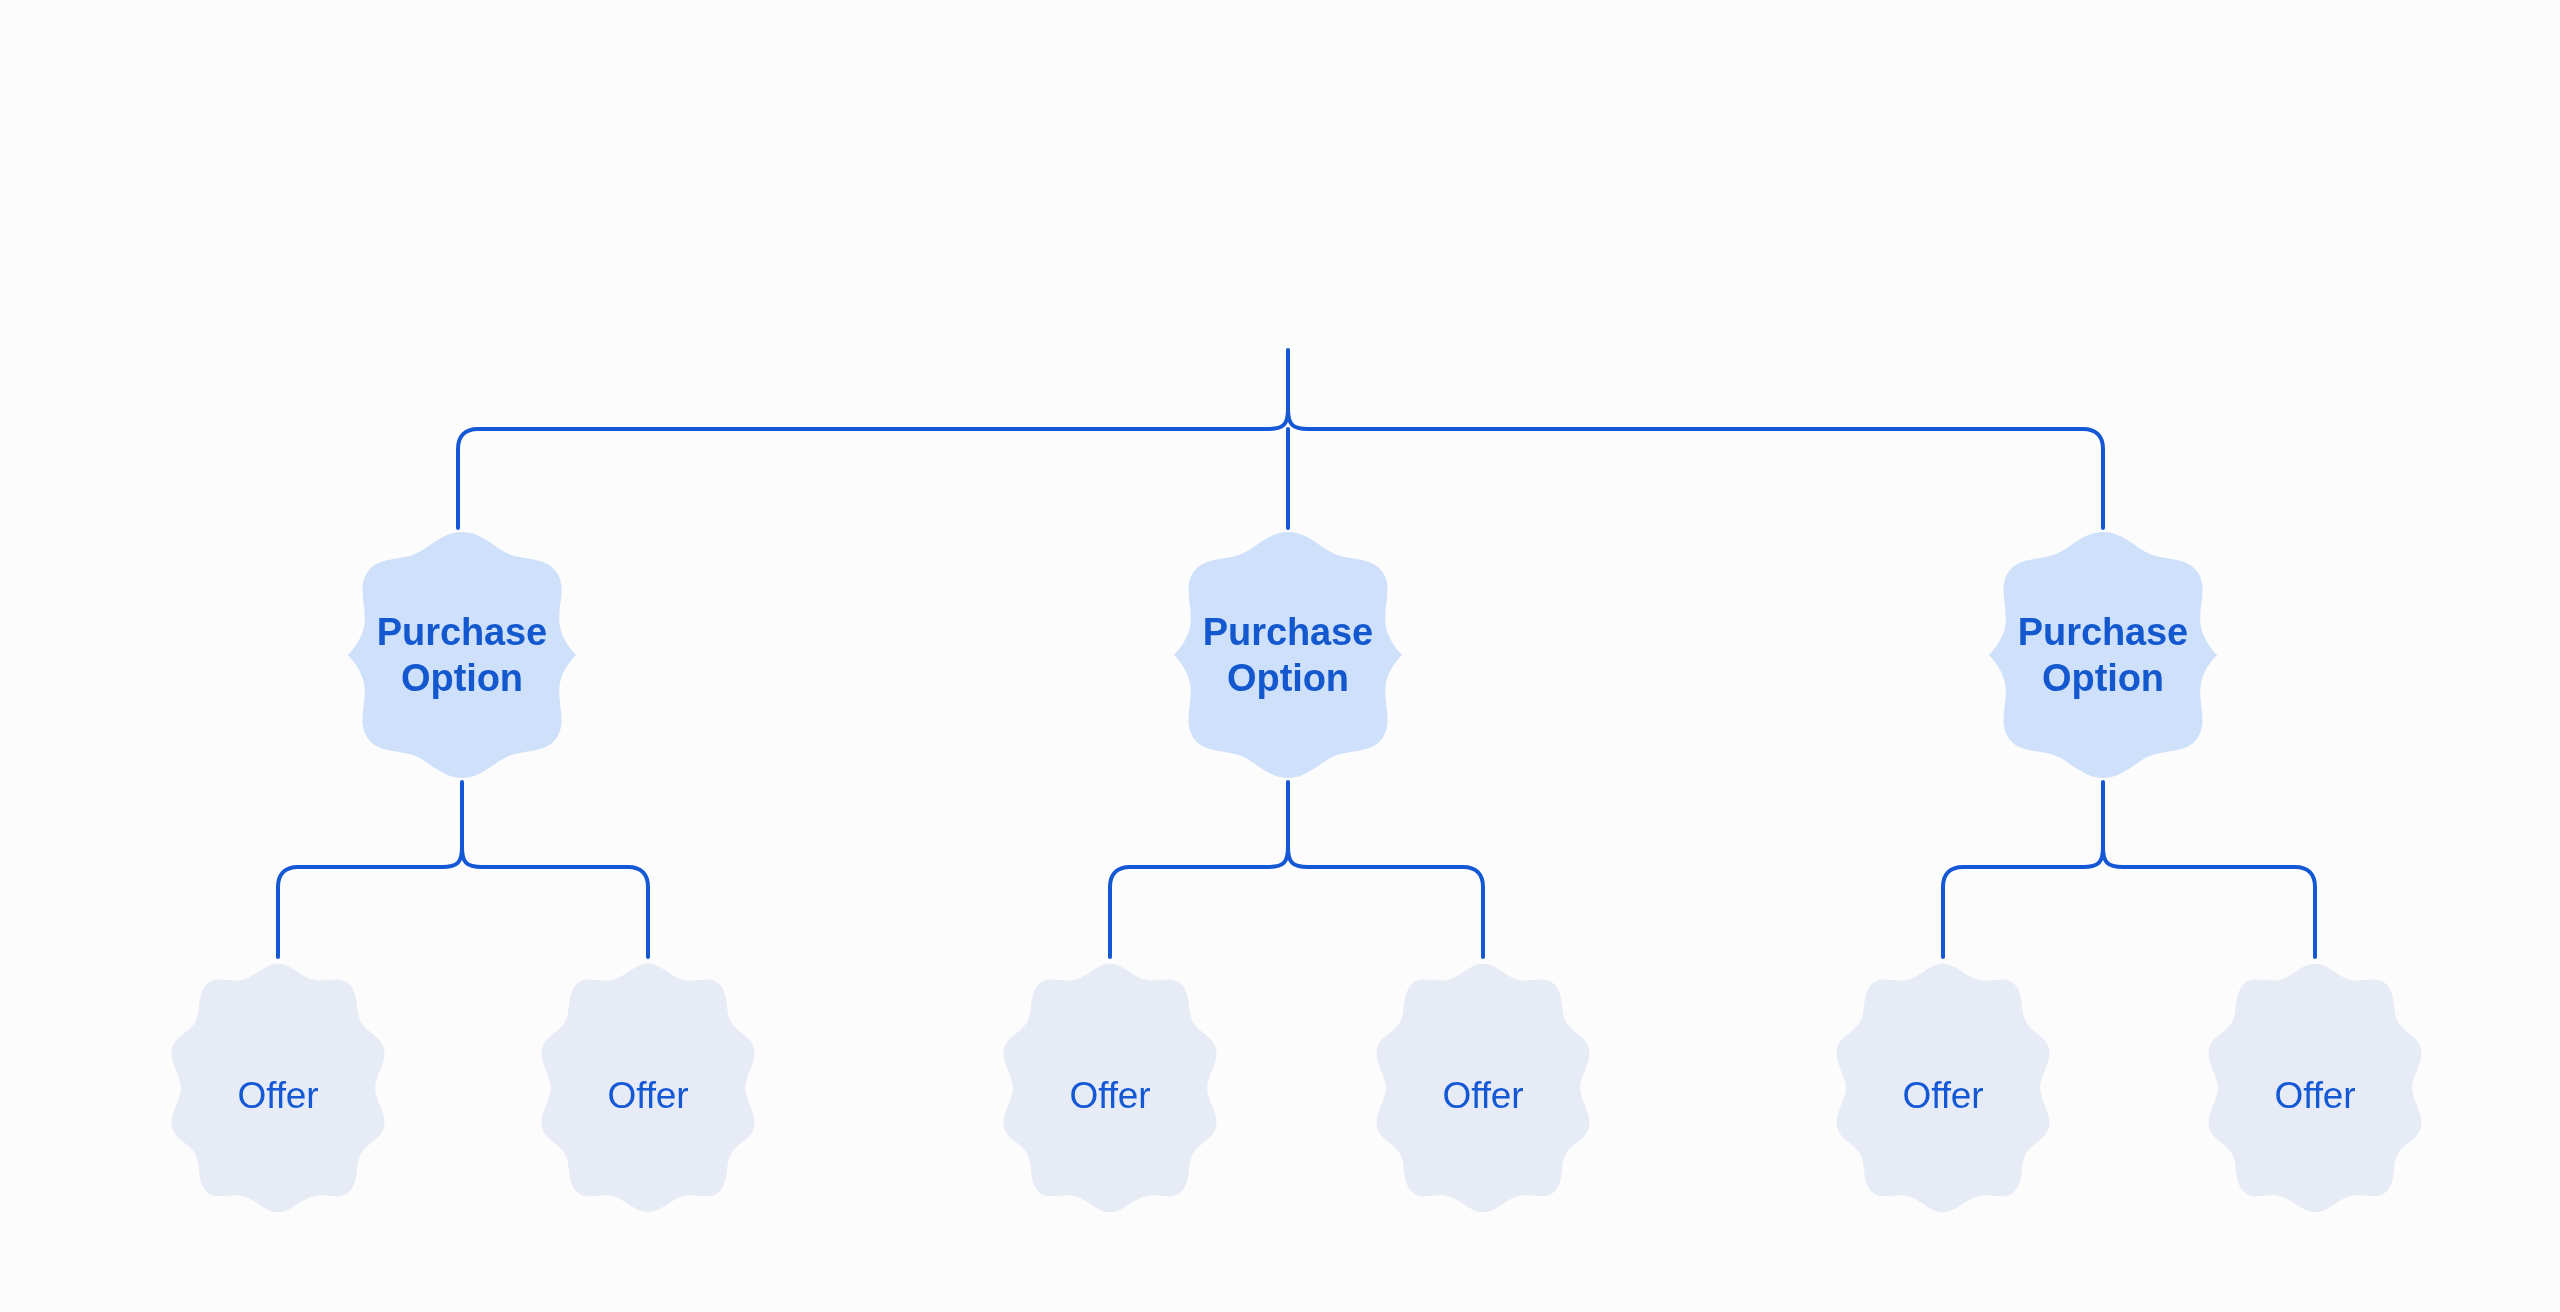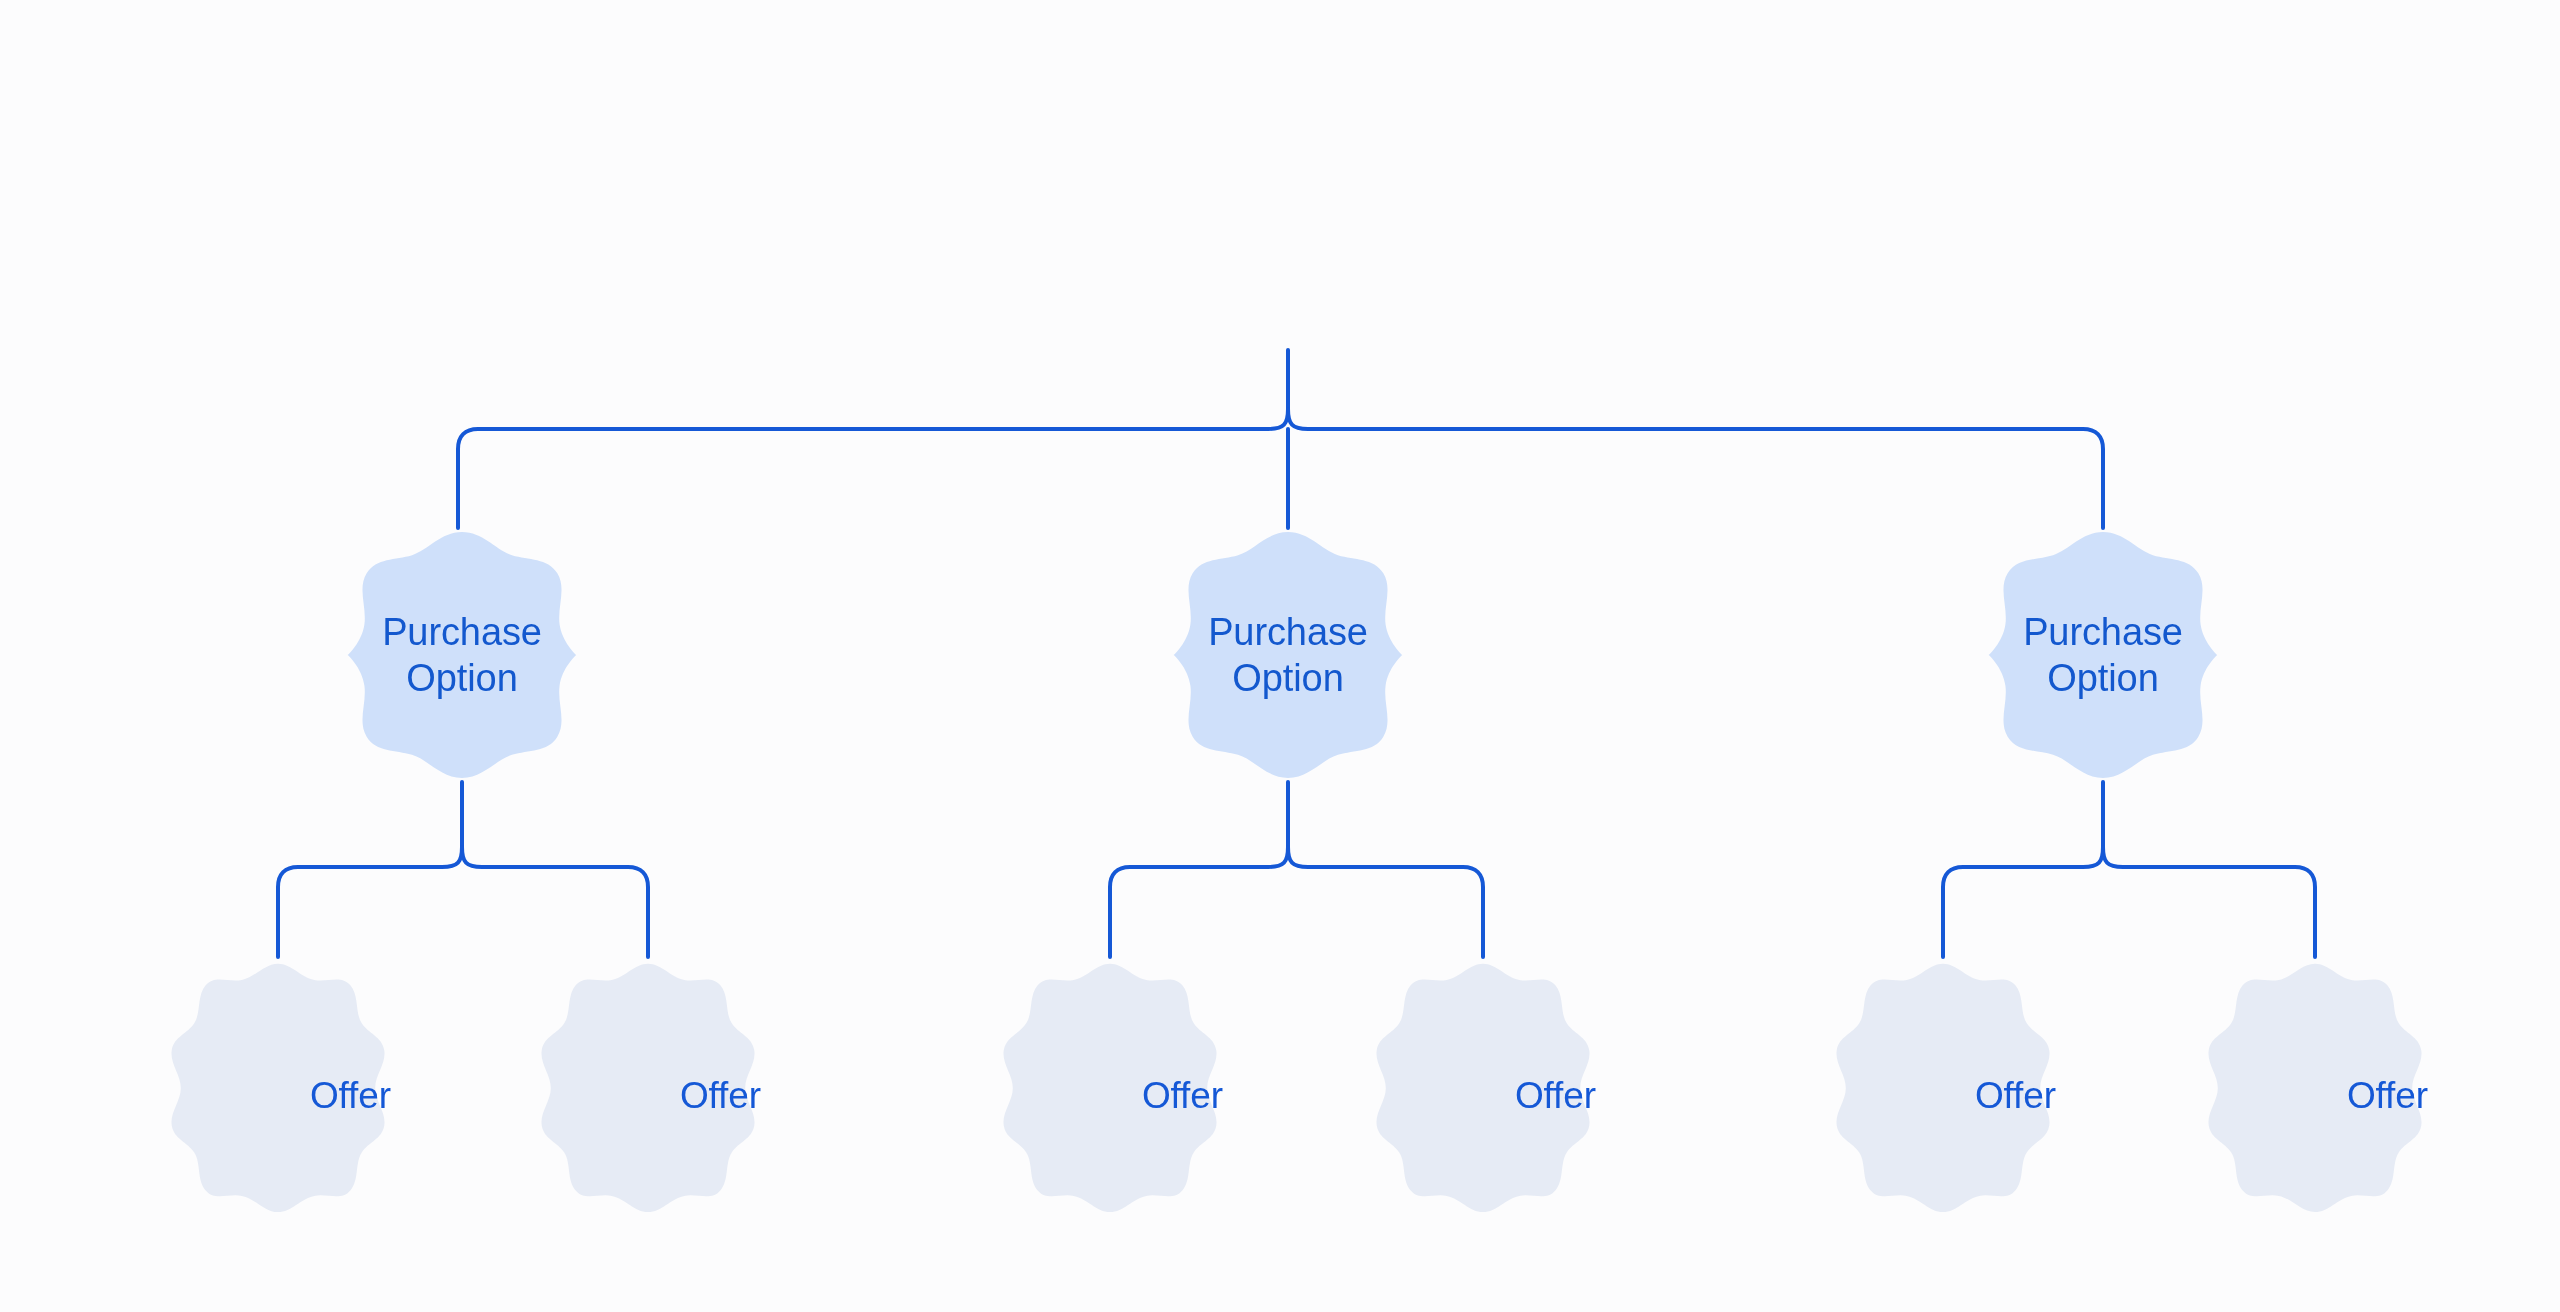--- a/index.html
+++ b/index.html
@@ -62,27 +62,26 @@
     font-weight: 400;
   }
   
   .node-mid {
     width: 238px;
     height: 256px;
   }
   .node-mid .node-label {
     color: #1358ce;
     font-size: 38px;
-    font-weight: 400;
+    font-weight: 700;
   }
   
   .node-leaf {
     width: 226px;
     height: 270px;
-    justify-content: flex-end;
   }
   .node-leaf .node-label {
     color: #1558d6;
     font-size: 37px;
     font-weight: 400;
   }
 </style>
 </head>
 <body>
 

